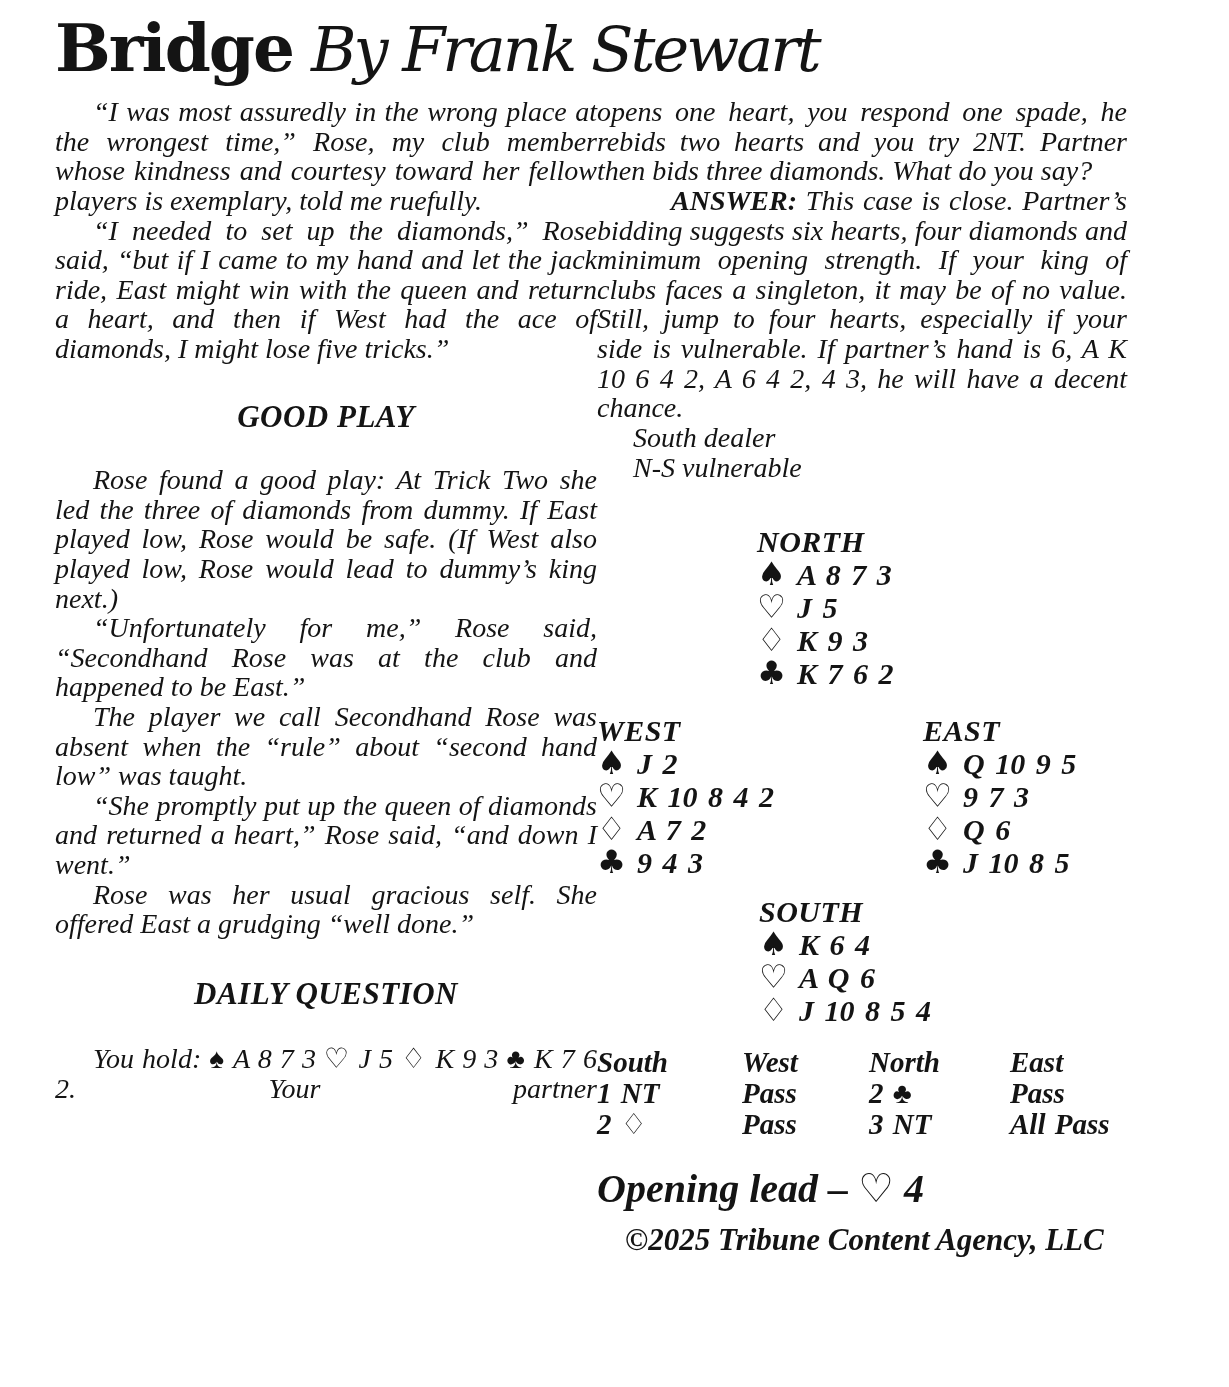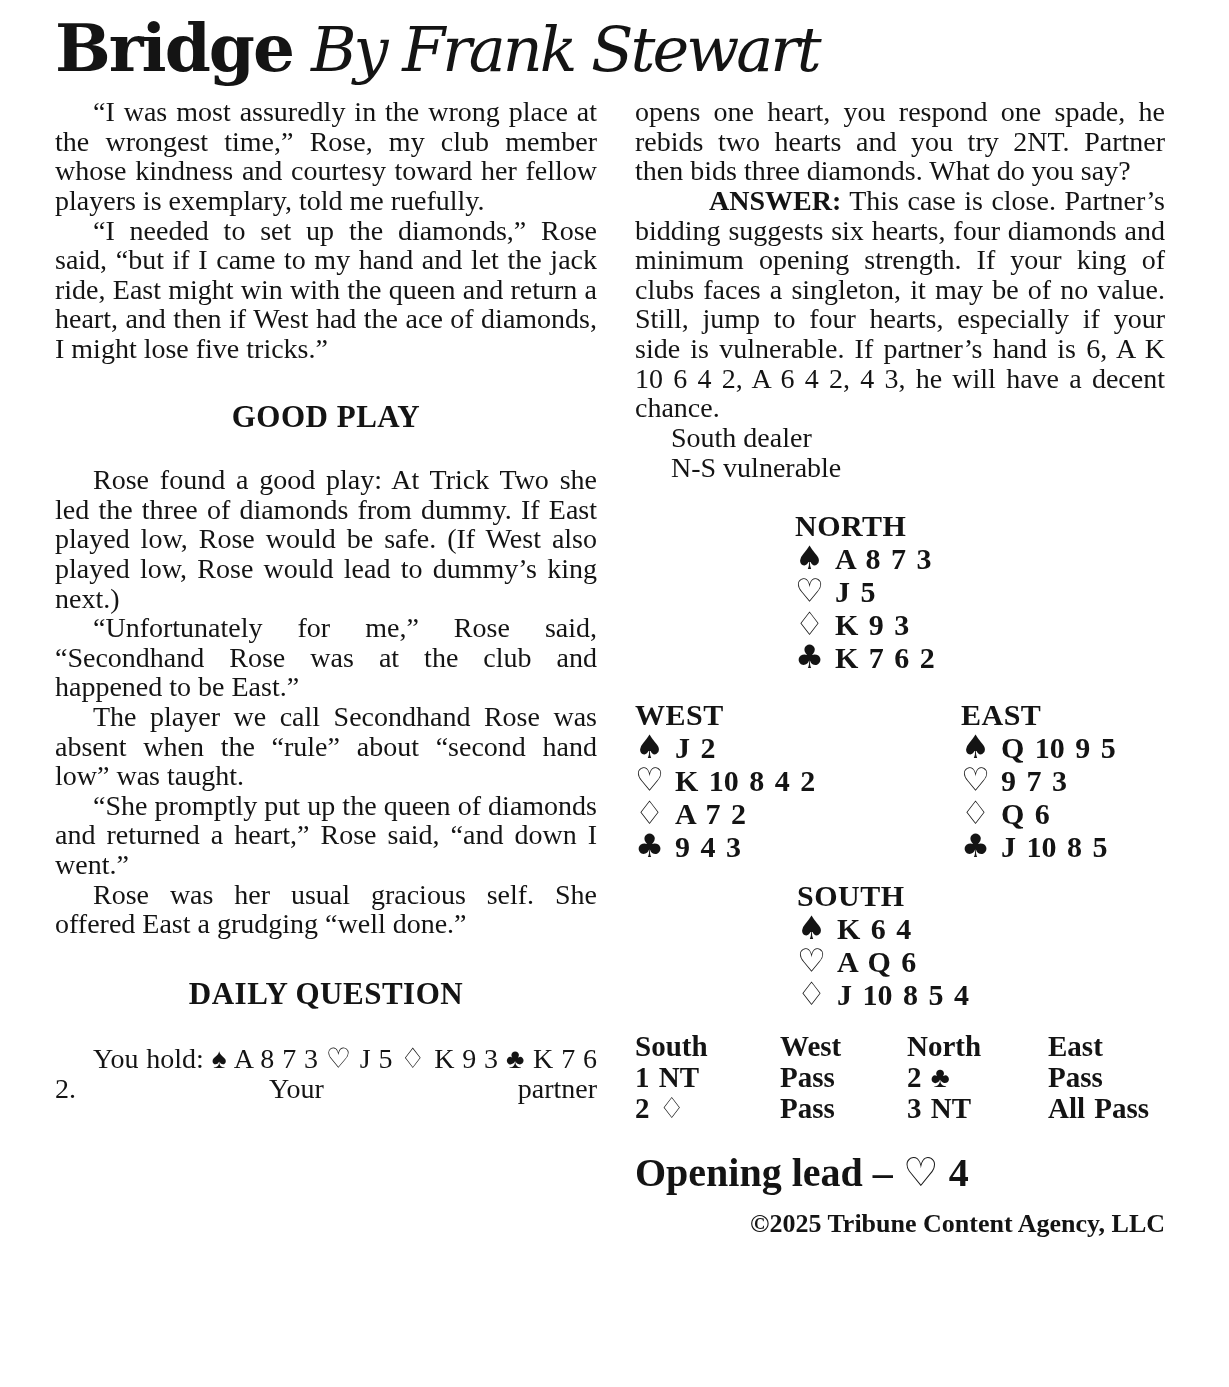--- a/index.html
+++ b/index.html
@@ -18,42 +18,42 @@
     margin:0 0 14px 0;white-space:nowrap;
   }
   .masthead .title{
     font-size:66px;font-weight:800;letter-spacing:-2px;line-height:1.05;
   }
   .masthead .byline{
     font-size:62px;font-weight:400;letter-spacing:-3px;line-height:1.05;font-style:italic;
   }
 
   
-  .columns{display:flex;gap:38px;}
+  .columns{display:flex;font-style:italic;}
   .col{font-size:28px;line-height:29.6px;}
   .col-left{width:542px;}
   .col-right{width:530px;}
 
   .col p{
     margin:0;text-align:justify;text-indent:38px;
   }
   .col p.no-indent{text-indent:0;}
   .col p.justify-last{text-align-last:justify;}
   .answer-label{font-weight:bold;margin-left:36px;}
 
   .section-heading{
     font-weight:bold;font-size:31px;text-align:center;text-indent:0 !important;
     margin:38px 0 34px 0;letter-spacing:0.5px;text-align-last:center;
   }
   .section-heading.dq{margin:40px 0 36px 0;}
 
   .plain-line{padding-left:36px;line-height:30px;}
 
   
-  .deal{margin-top:26px;font-weight:bold;font-size:30px;}
+  .deal{margin-top:42px;font-weight:bold;font-size:30px;}
   .hand{line-height:33px;}
   .hand-label{font-weight:bold;letter-spacing:0.5px;}
   .hand-row{white-space:nowrap;word-spacing:3px;}
   .suit{
     font-family:"DejaVu Sans",sans-serif;font-weight:bold;
     display:inline-block;min-width:40px;font-size:1.08em;line-height:1;
     vertical-align:baseline;
   }
   .hand-north{margin-left:160px;margin-bottom:24px;}
   .we-row{display:flex;margin-bottom:16px;}
@@ -67,22 +67,22 @@
     font-weight:bold;font-size:29px;line-height:31px;
     margin-bottom:32px;
   }
   .bid-cell{white-space:nowrap;word-spacing:2px;}
 
   .opening-lead{
     font-weight:bold;font-size:40px;line-height:34px;margin:0 0 18px 0;
     text-indent:0 !important;text-align:left !important;
   }
   .copyright{
-    font-size:26px;margin-left:28px;line-height:32px;
-    text-indent:0 !important;text-align:right;
+    font-size:31px;margin-left:28px;line-height:32px;
+    text-indent:0 !important;text-align:left;
   }
 </style>
 </head>
 <body>
 
 <div class="page">
 
   <div class="masthead">
     <span class="title">Bridge</span>
     <span class="byline">By Frank Stewart</span>

